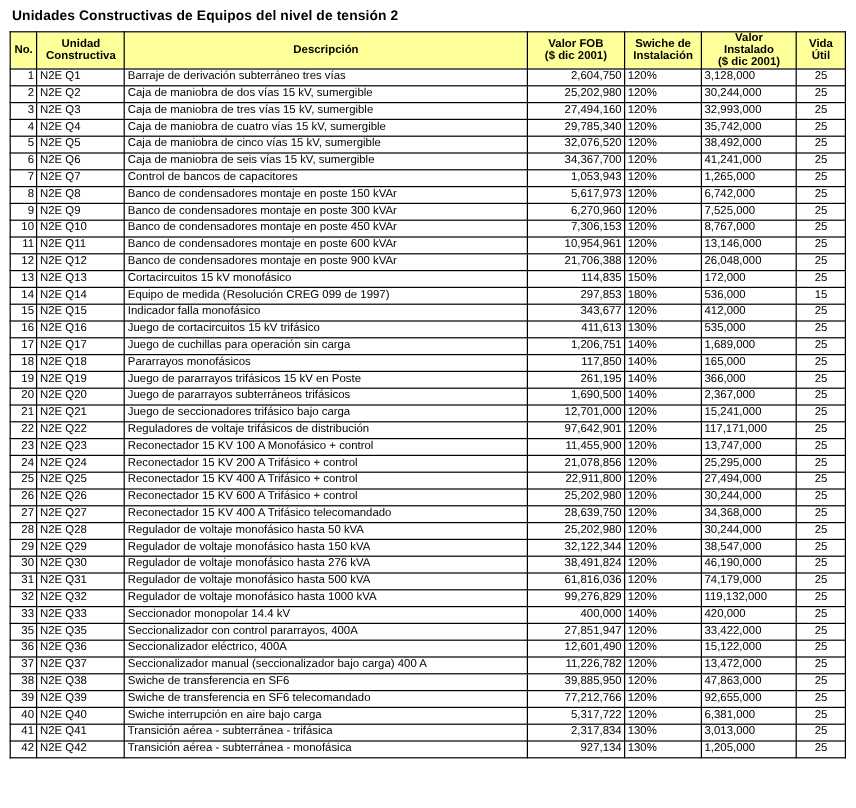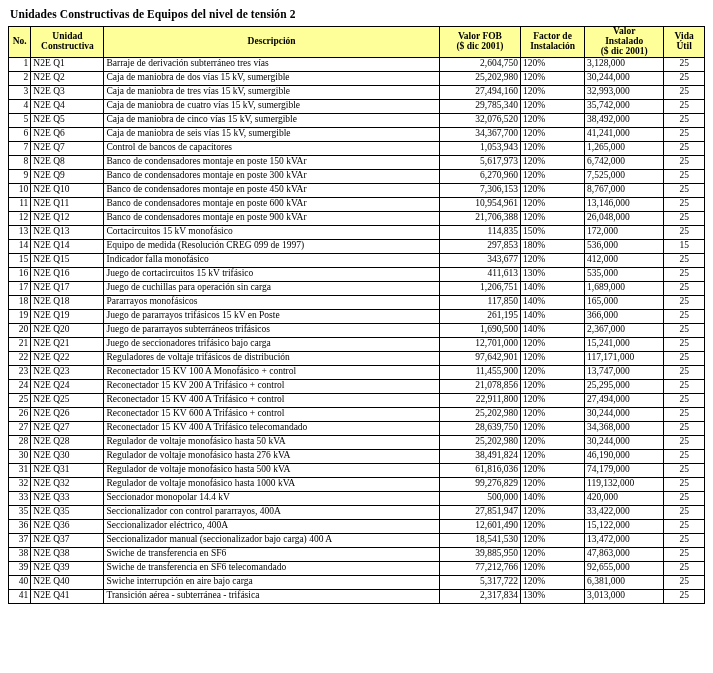--- a/index.html
+++ b/index.html
@@ -12,21 +12,20 @@
     width: 713px;
     height: 673px;
     overflow: hidden;
   }
   .page {
     position: relative;
     width: 713px;
     height: 673px;
     box-sizing: border-box;
     padding: 6px 8px 1px 8px;
-    font-family: Liberation Serif, serif;
   }
   .doc-title {
     font-size: 11.5px;
     font-weight: bold;
     color: #000;
     margin: 2px 0 6px 2px;
     letter-spacing: 0.1px;
   }
   table.uc {
     border-collapse: collapse;
@@ -98,21 +97,21 @@
         <th>
           <span class="sub">Unidad</span>
           <span class="sub">Constructiva</span>
         </th>
         <th>Descripción</th>
         <th>
           <span class="sub">Valor FOB</span>
           <span class="sub">($ dic 2001)</span>
         </th>
         <th>
-          <span class="sub">Factor de</span>
+          <span class="sub">Swiche de</span>
           <span class="sub">Instalación</span>
         </th>
         <th>
           <span class="sub">Valor</span>
           <span class="sub">Instalado</span>
           <span class="sub">($ dic 2001)</span>
         </th>
         <th>
           <span class="sub">Vida</span>
           <span class="sub">Útil</span>
@@ -366,20 +365,29 @@
         <tr>
           <td class="c-no">28</td>
           <td class="c-cod">N2E Q28</td>
           <td class="c-desc">Regulador de voltaje monofásico hasta 50 kVA</td>
           <td class="c-fob">25,202,980</td>
           <td class="c-fac">120%</td>
           <td class="c-ins">30,244,000</td>
           <td class="c-vida">25</td>
         </tr>
         <tr>
+          <td class="c-no">29</td>
+          <td class="c-cod">N2E Q29</td>
+          <td class="c-desc">Regulador de voltaje monofásico hasta 150 kVA</td>
+          <td class="c-fob">32,122,344</td>
+          <td class="c-fac">120%</td>
+          <td class="c-ins">38,547,000</td>
+          <td class="c-vida">25</td>
+        </tr>
+        <tr>
           <td class="c-no">30</td>
           <td class="c-cod">N2E Q30</td>
           <td class="c-desc">Regulador de voltaje monofásico hasta 276 kVA</td>
           <td class="c-fob">38,491,824</td>
           <td class="c-fac">120%</td>
           <td class="c-ins">46,190,000</td>
           <td class="c-vida">25</td>
         </tr>
         <tr>
           <td class="c-no">31</td>
@@ -396,21 +404,21 @@
           <td class="c-desc">Regulador de voltaje monofásico hasta 1000 kVA</td>
           <td class="c-fob">99,276,829</td>
           <td class="c-fac">120%</td>
           <td class="c-ins">119,132,000</td>
           <td class="c-vida">25</td>
         </tr>
         <tr>
           <td class="c-no">33</td>
           <td class="c-cod">N2E Q33</td>
           <td class="c-desc">Seccionador monopolar 14.4 kV</td>
-          <td class="c-fob">500,000</td>
+          <td class="c-fob">400,000</td>
           <td class="c-fac">140%</td>
           <td class="c-ins">420,000</td>
           <td class="c-vida">25</td>
         </tr>
         <tr>
           <td class="c-no">35</td>
           <td class="c-cod">N2E Q35</td>
           <td class="c-desc">Seccionalizador con control pararrayos, 400A</td>
           <td class="c-fob">27,851,947</td>
           <td class="c-fac">120%</td>
@@ -423,21 +431,21 @@
           <td class="c-desc">Seccionalizador eléctrico, 400A</td>
           <td class="c-fob">12,601,490</td>
           <td class="c-fac">120%</td>
           <td class="c-ins">15,122,000</td>
           <td class="c-vida">25</td>
         </tr>
         <tr>
           <td class="c-no">37</td>
           <td class="c-cod">N2E Q37</td>
           <td class="c-desc">Seccionalizador manual (seccionalizador bajo carga) 400 A</td>
-          <td class="c-fob">18,541,530</td>
+          <td class="c-fob">11,226,782</td>
           <td class="c-fac">120%</td>
           <td class="c-ins">13,472,000</td>
           <td class="c-vida">25</td>
         </tr>
         <tr>
           <td class="c-no">38</td>
           <td class="c-cod">N2E Q38</td>
           <td class="c-desc">Swiche de transferencia en SF6</td>
           <td class="c-fob">39,885,950</td>
           <td class="c-fac">120%</td>
@@ -464,15 +472,24 @@
         </tr>
         <tr>
           <td class="c-no">41</td>
           <td class="c-cod">N2E Q41</td>
           <td class="c-desc">Transición aérea - subterránea - trifásica</td>
           <td class="c-fob">2,317,834</td>
           <td class="c-fac">130%</td>
           <td class="c-ins">3,013,000</td>
           <td class="c-vida">25</td>
         </tr>
+        <tr>
+          <td class="c-no">42</td>
+          <td class="c-cod">N2E Q42</td>
+          <td class="c-desc">Transición aérea - subterránea - monofásica</td>
+          <td class="c-fob">927,134</td>
+          <td class="c-fac">130%</td>
+          <td class="c-ins">1,205,000</td>
+          <td class="c-vida">25</td>
+        </tr>
       </tbody>
   </table>
 </div>
 
 </body></html>

